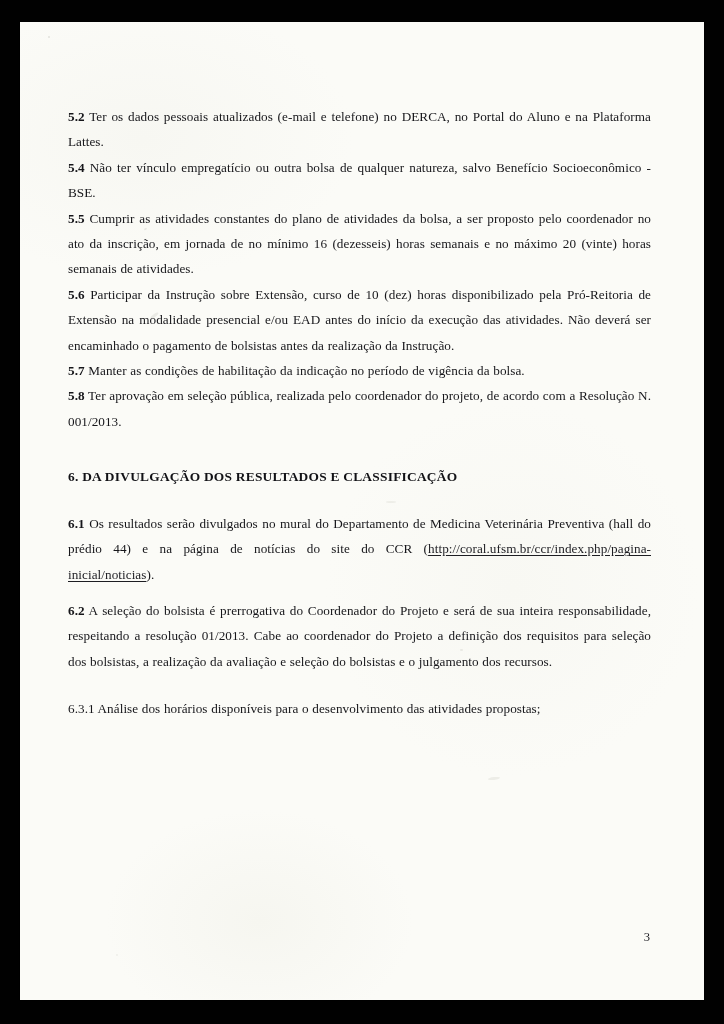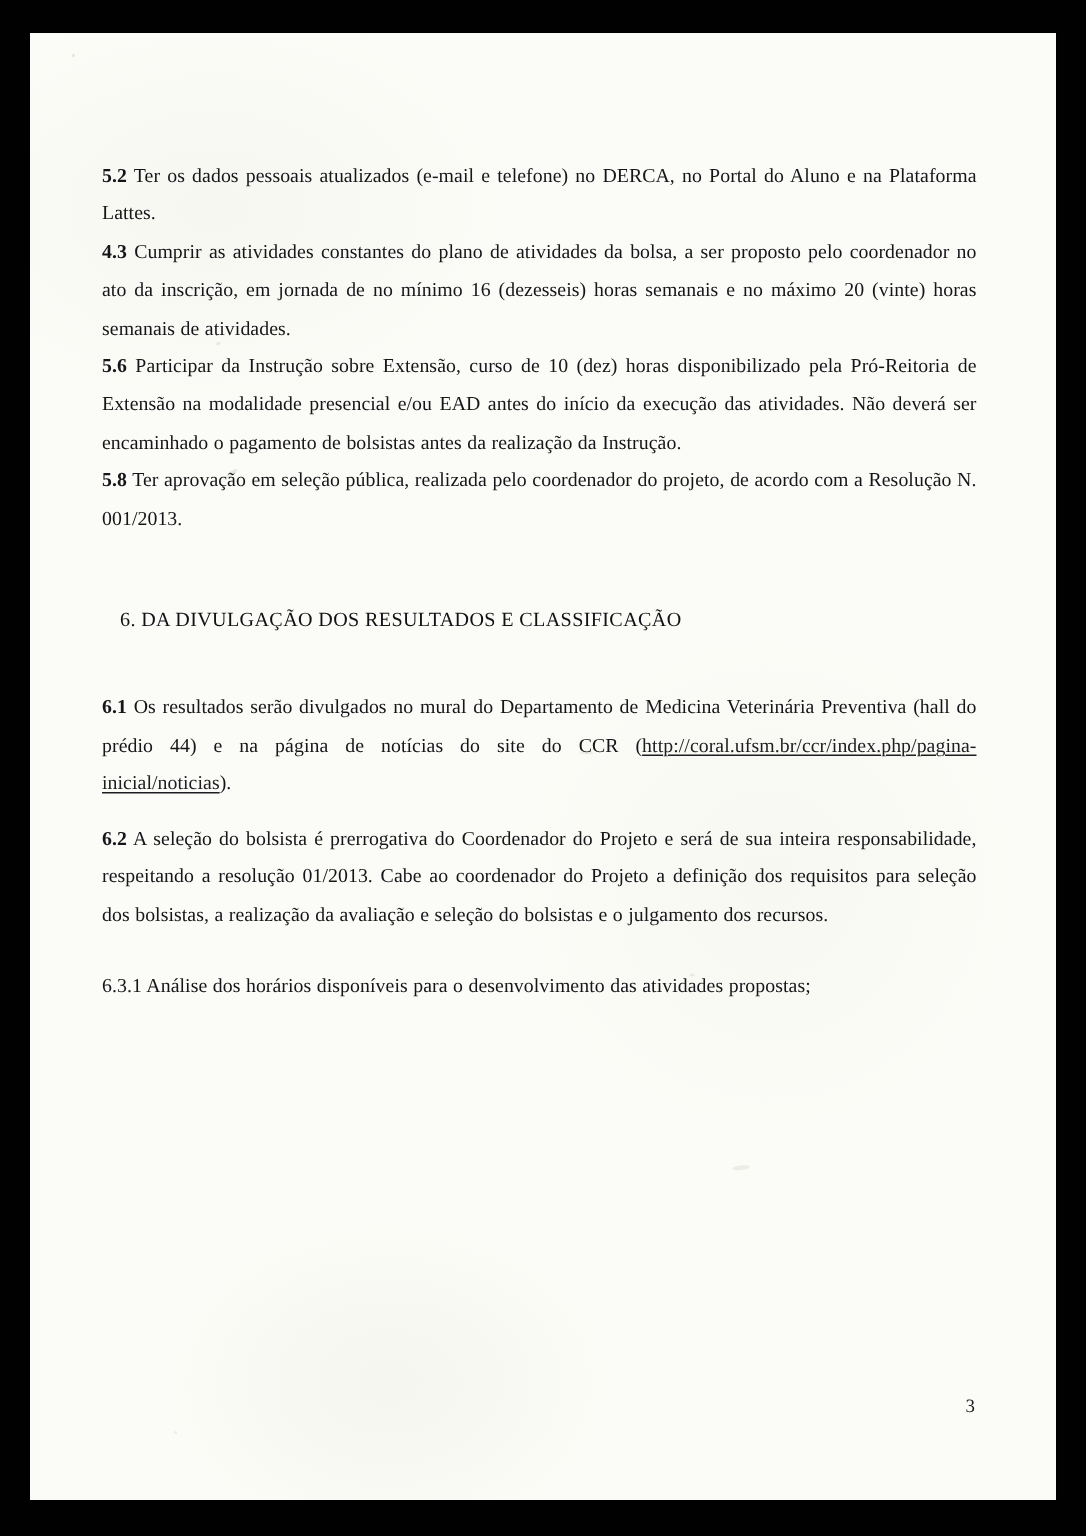--- a/index.html
+++ b/index.html
@@ -60,23 +60,23 @@
   p.para .num {
     font-weight: bold;
   }
 
   
   p.para.stretch {
     text-align-last: justify;
   }
 
   .section-heading {
-    margin: 12px;
+    margin: 0;
     font-size: 13.4px;
-    font-weight: normal;
+    font-weight: bold;
     line-height: 25.4px;
     color: #121216;
     letter-spacing: 0.25px;
   }
 
   .gap-before-heading { height: 30px; }
   .gap-after-heading  { height: 21px; }
   .gap-sm             { height: 11px; }
 
   a.doclink {
@@ -124,25 +124,27 @@
   <span class="speck s4"></span>
   <span class="speck s5"></span>
   <span class="speck s6"></span>
   <span class="speck s7"></span>
 
   <div class="text-column">
 
     <p class="para"><span class="num">5.2</span><span> Ter os dados pessoais atualizados (e-mail e telefone) no DERCA, no Portal do Aluno e na Plataforma Lattes.</span></p>
 
 
+    <p class="para"><span class="num">5.4</span><span> Não ter vínculo empregatício ou outra bolsa de qualquer natureza, salvo Benefício Socioeconômico - BSE.</span></p>
 
-    <p class="para"><span class="num">4.3</span><span> Cumprir as atividades constantes do plano de atividades da bolsa, a ser proposto pelo coordenador no ato da inscrição, em jornada de no mínimo 16 (dezesseis) horas semanais e no máximo 20 (vinte) horas semanais de atividades.</span></p>
+    <p class="para"><span class="num">5.5</span><span> Cumprir as atividades constantes do plano de atividades da bolsa, a ser proposto pelo coordenador no ato da inscrição, em jornada de no mínimo 16 (dezesseis) horas semanais e no máximo 20 (vinte) horas semanais de atividades.</span></p>
 
     <p class="para"><span class="num">5.6</span><span> Participar da Instrução sobre Extensão, curso de 10 (dez) horas disponibilizado pela Pró-Reitoria de Extensão na modalidade presencial e/ou EAD antes do início da execução das atividades. Não deverá ser encaminhado o pagamento de bolsistas antes da realização da Instrução.</span></p>
 
+    <p class="para"><span class="num">5.7</span><span> Manter as condições de habilitação da indicação no período de vigência da bolsa.</span></p>
 
     <p class="para"><span class="num">5.8</span><span> Ter aprovação em seleção pública, realizada pelo coordenador do projeto, de acordo com a Resolução N. 001/2013.</span></p>
 
 
     <div class="gap-before-heading"></div>
 
     <h2 class="section-heading">6. DA DIVULGAÇÃO DOS RESULTADOS E CLASSIFICAÇÃO</h2>
 
     <div class="gap-after-heading"></div>
 

